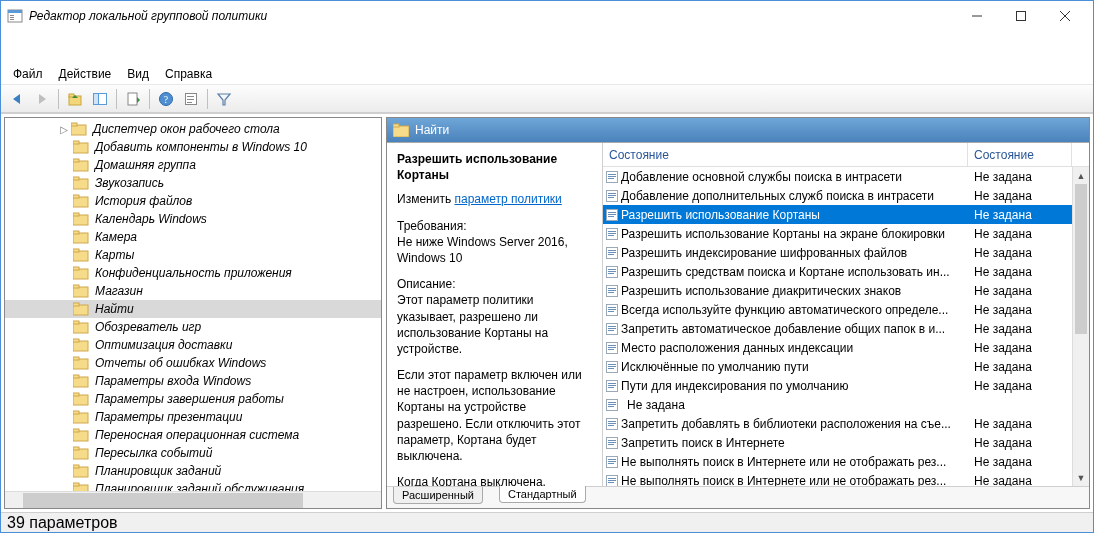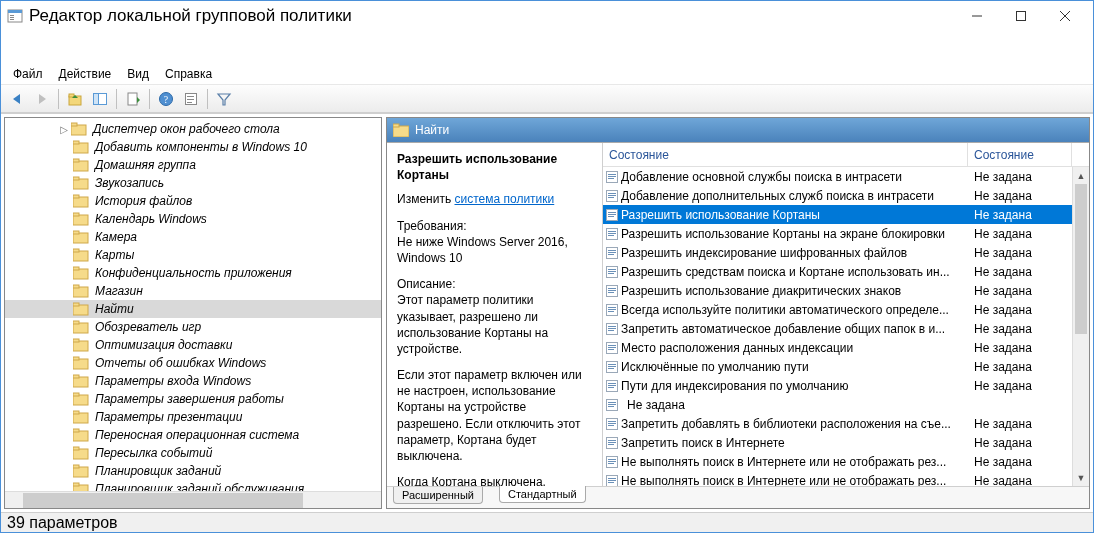--- a/index.html
+++ b/index.html
@@ -26,23 +26,24 @@
     align-items: center;
     padding: 0 6px;
     background: #fff;
   }
   .titlebar-icon {
     width: 16px; height: 16px;
     margin-right: 6px;
   }
   .titlebar-text {
     flex: 1;
-    font-size: 17px;
+    font-size: 12px;
     overflow: hidden;
     white-space: nowrap;
+    font-style: italic;
   }
   .winbtn {
     width: 44px;
     height: 28px;
     display: flex;
     align-items: center;
     justify-content: center;
     color: #333;
   }
   .menubar {
@@ -617,21 +618,21 @@
         </span>
         <span>Найти</span>
       </div>
 
       <div class="rp-body">
         <div class="desc-col">
           <div class="desc-title">Разрешить использование Кортаны</div>
           <div>
             <span class="desc-label">Изменить</span>
             <span> </span>
-            <span class="desc-link">система политики</span>
+            <span class="desc-link">параметр политики</span>
           </div>
           <div class="desc-block">
             <div>Требования:</div>
             <div>Не ниже Windows Server 2016, Windows 10</div>
           </div>
           <div class="desc-block">
             <div>Описание:</div>
             <div>Этот параметр политики указывает, разрешено ли использование Кортаны на устройстве.</div>
           </div>
           <div class="desc-block">Если этот параметр включен или не настроен, использование Кортаны на устройстве разрешено. Если отключить этот параметр, Кортана будет выключена.</div>
@@ -732,21 +733,21 @@
                 </div>
                 <div class="list-row">
                   <span class="cell-icon">
                     <svg width="14" height="14">
                       <rect x="1.5" y="1.5" width="11" height="11" fill="#fff" stroke="#9aa8b8"></rect>
                       <rect x="3" y="4" width="8" height="1" fill="#6a90b8"></rect>
                       <rect x="3" y="6" width="8" height="1" fill="#6a90b8"></rect>
                       <rect x="3" y="8" width="6" height="1" fill="#6a90b8"></rect>
                     </svg>
                   </span>
-                  <span class="cell-name">Всегда используйте политики автоматического определе...</span>
+                  <span class="cell-name">Всегда используйте функцию автоматического определе...</span>
                   <span class="cell-state">Не задана</span>
                 </div>
                 <div class="list-row">
                   <span class="cell-icon">
                     <svg width="14" height="14">
                       <rect x="1.5" y="1.5" width="11" height="11" fill="#fff" stroke="#9aa8b8"></rect>
                       <rect x="3" y="4" width="8" height="1" fill="#6a90b8"></rect>
                       <rect x="3" y="6" width="8" height="1" fill="#6a90b8"></rect>
                       <rect x="3" y="8" width="6" height="1" fill="#6a90b8"></rect>
                     </svg>

